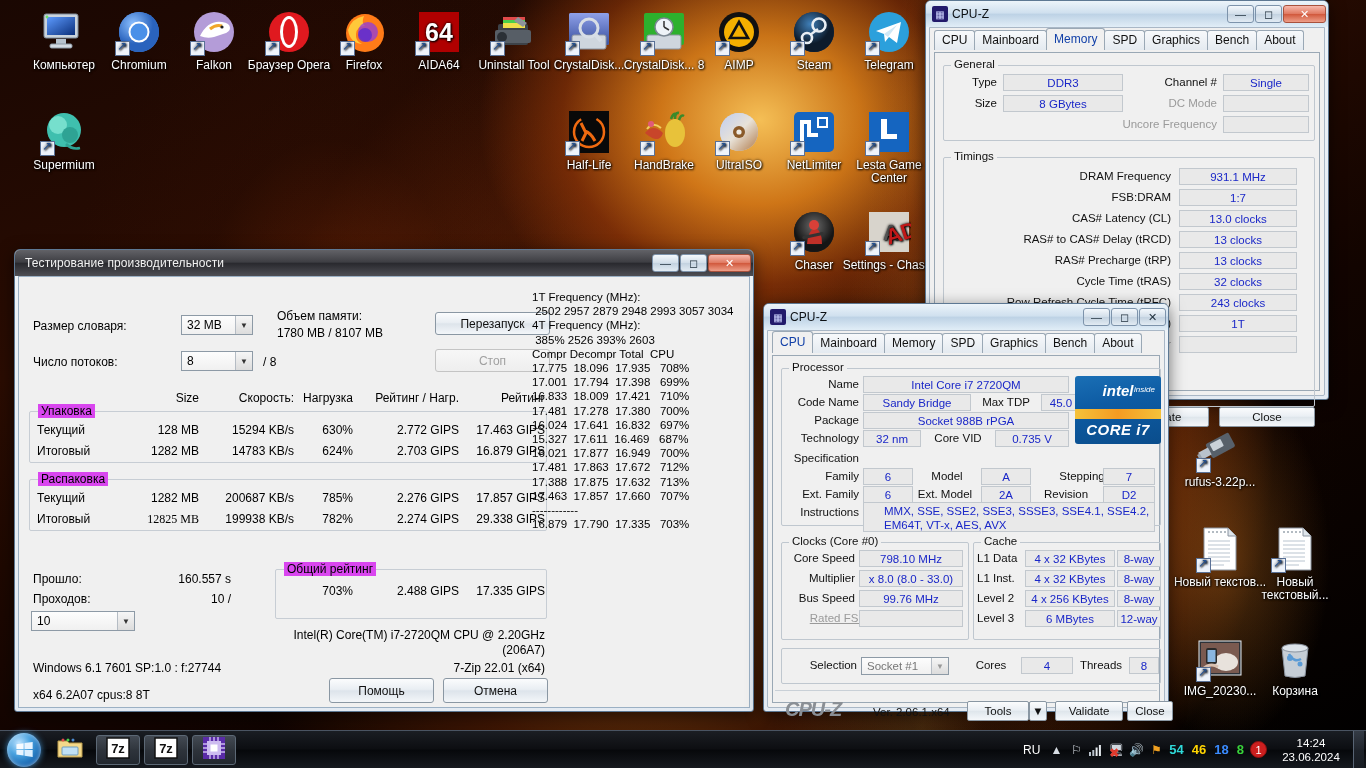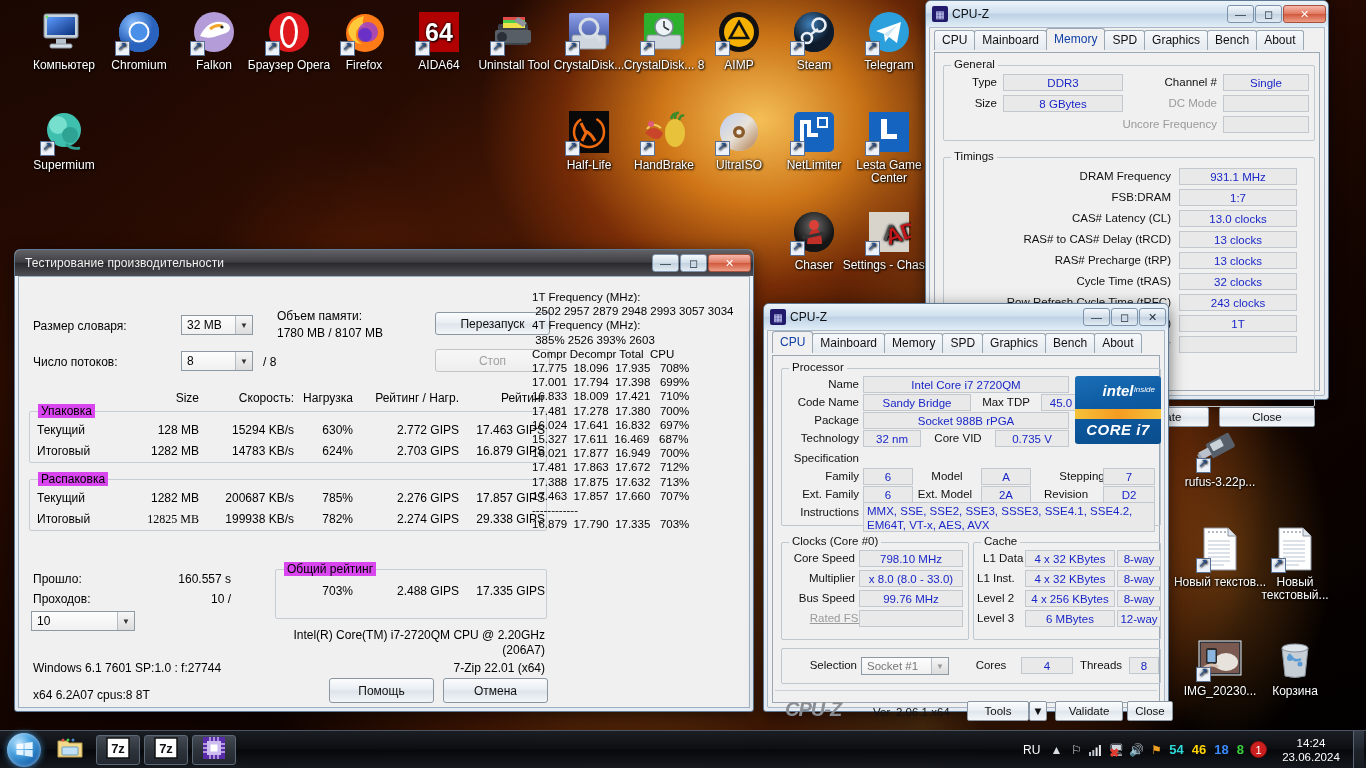--- a/index.html
+++ b/index.html
@@ -133,21 +133,21 @@
   .gbox { position:absolute; border:1px solid #bfc7cf; border-radius:2px; }
   .gbox > .gtitle { position:absolute; top:-8px; left:7px; background:#f0f0f0; padding:0 3px; font-size:11.5px; color:#111; }
   .lab { position:absolute; font-size:11.5px; color:#111; text-align:right; }
   .lab.dim { color:#9a9a9a; }
   .val {
     position:absolute; height:17px; border:1px solid #c2c8ce; background:#e9e9e9;
     font-size:11.5px; color:#1a27c8; display:flex; align-items:center; justify-content:center;
     overflow:hidden; white-space:nowrap;
   }
   .val.empty { color:#888; }
-  .val.left { justify-content:flex-start; padding-left:3px; }
+  .val.left { justify-content:flex-start; padding-left:20px; }
   .cbtn {
     position:absolute; height:20px; border:1px solid #8a97a3; border-radius:2px;
     background:linear-gradient(180deg,#fbfcfd 0%,#eaeff4 45%,#dfe6ec 52%,#f4f7fa 100%);
     font-size:11.5px; display:flex; align-items:center; justify-content:center; color:#111;
   }
 
   
   .intel-logo {
     position:absolute; width:86px; height:68px; border-radius:3px;
     background:linear-gradient(170deg,#1a6fb5 0%,#0d5ba3 40%,#0a4d8c 100%);
@@ -841,21 +841,21 @@
       <div class="val" style="left:86px; top:214px; width:104px;">x 8.0 (8.0 - 33.0)</div>
       <div class="lab" style="left:6px; top:236px; width:76px;">Bus Speed</div>
       <div class="val" style="left:86px; top:234px; width:104px;">99.76 MHz</div>
       <div class="lab dim" style="left:17px; top:256px; width:76px;text-decoration:underline;">Rated FSB</div>
       <div class="val empty" style="left:86px; top:254px; width:104px;"></div>
 
       <div class="gbox" style="left:200px; top:186px; width:188px; height:98px;">
         <span class="gtitle">Cache</span>
       </div>
       <div id="cache-rows">
-          <div class="lab" style="left:204px; top:196px; width:48px; text-align:left;margin-left:6px;">L1 Data</div>
+          <div class="lab" style="left:204px; top:196px; width:48px; text-align:left;">L1 Data</div>
           <div class="val" style="left:252px; top:194px; width:90px;">4 x 32 KBytes</div>
           <div class="val" style="left:344px; top:194px; width:44px;">8-way</div>
           <div class="lab" style="left:204px; top:216px; width:48px; text-align:left;">L1 Inst.</div>
           <div class="val" style="left:252px; top:214px; width:90px;">4 x 32 KBytes</div>
           <div class="val" style="left:344px; top:214px; width:44px;">8-way</div>
           <div class="lab" style="left:204px; top:236px; width:48px; text-align:left;">Level 2</div>
           <div class="val" style="left:252px; top:234px; width:90px;">4 x 256 KBytes</div>
           <div class="val" style="left:344px; top:234px; width:44px;">8-way</div>
           <div class="lab" style="left:204px; top:256px; width:48px; text-align:left;">Level 3</div>
           <div class="val" style="left:252px; top:254px; width:90px;">6 MBytes</div>

